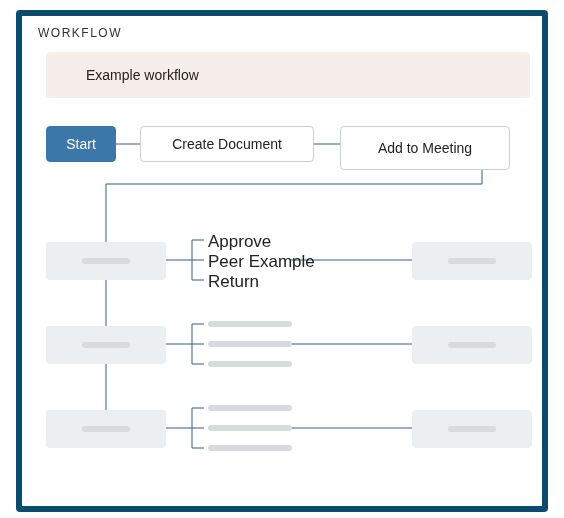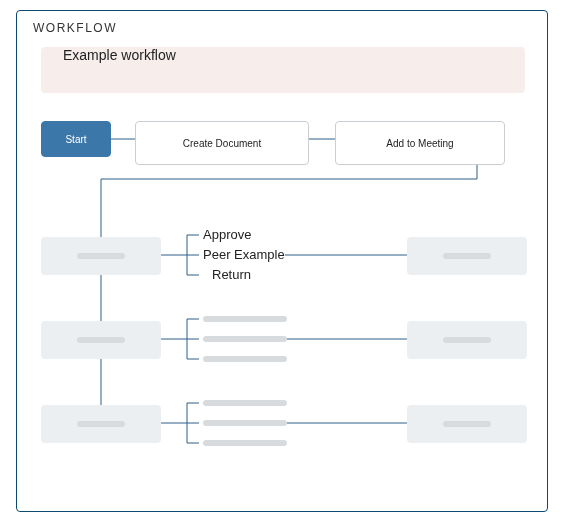--- a/index.html
+++ b/index.html
@@ -7,49 +7,50 @@
       font-family: -apple-system, BlinkMacSystemFont, "Segoe UI", Arial, sans-serif;
       background: #fff;
       width: 564px;
       height: 518px;
       position: relative;
     }
     .panel {
       position: absolute;
       left: 16px; top: 10px;
       width: 532px; height: 502px;
-      border: 1px solid #0c4a6e;
+      border: 6px solid #0c4a6e;
       border-radius: 4px;
       background: #fff;
     }
     .panel-label {
       position: absolute;
       left: 16px; top: 10px;
       font-size: 12px;
       letter-spacing: 1.5px;
       color: #333;
     }
     .title-bar {
       position: absolute;
       left: 24px; top: 36px;
       width: 484px; height: 46px;
       background: #f7eeec;
       border-radius: 4px;
       display: flex;
-      padding-left: 22px;
+      align-items: center;
+      padding-left: 40px;
       font-size: 14px;
       color: #222;
     }
     .node {
       position: absolute;
       border-radius: 4px;
       display: flex;
       align-items: center;
       justify-content: center;
-      font-size: 10px;
+      font-size: 14px;
     }
     .node-start {
       background: #3b77a8;
       color: #fff;
       border: 1px solid #3b77a8;
     }
     .node-outline {
       background: #fff;
       border: 1px solid #c9ced3;
       color: #222;
@@ -58,21 +59,21 @@
       background: #eceff2;
       border: none;
     }
     .placeholder-bar {
       width: 48px; height: 6px;
       background: #d8dbde;
       border-radius: 3px;
     }
     .option-label {
       position: absolute;
-      font-size: 13px;
+      font-size: 17px;
       color: #222;
     }
     .option-bar {
       position: absolute;
       width: 84px; height: 6px;
       background: #d8dbde;
       border-radius: 3px;
     }
     svg.connectors {
       position: absolute;
@@ -127,29 +128,29 @@
 
     <line x1="144" y1="412" x2="170" y2="412"></line>
     <line x1="170" y1="392" x2="170" y2="432"></line>
     <line x1="170" y1="392" x2="182" y2="392"></line>
     <line x1="170" y1="412" x2="182" y2="412"></line>
     <line x1="170" y1="432" x2="182" y2="432"></line>
     <line x1="270" y1="412" x2="390" y2="412"></line>
   </svg>
 
   <div class="node node-start" style="left:24px; top:110px; width:70px; height:36px;">Start</div>
-  <div class="node node-outline" style="left:118px; top:110px; width:174px; height:44px;">Create Document</div>
+  <div class="node node-outline" style="left:118px; top:110px; width:174px; height:36px;">Create Document</div>
   <div class="node node-outline" style="left:318px; top:110px; width:170px; height:44px;">Add to Meeting</div>
 
   <div class="node node-solid" style="left:24px; top:226px; width:120px; height:38px;">
     <div class="placeholder-bar"></div>
   </div>
   <div class="option-label" style="left:186px; top:216px;">Approve</div>
   <div class="option-label" style="left:186px; top:236px;">Peer Example</div>
-  <div class="option-label" style="left:186px; top:256px;margin-left:9px;">Return</div>
+  <div class="option-label" style="left:186px; top:256px;">Return</div>
   <div class="node node-solid" style="left:390px; top:226px; width:120px; height:38px;">
     <div class="placeholder-bar"></div>
   </div>
 
   <div class="node node-solid" style="left:24px; top:310px; width:120px; height:38px;">
     <div class="placeholder-bar"></div>
   </div>
   <div class="option-bar" style="left:186px; top:305px;"></div>
   <div class="option-bar" style="left:186px; top:325px;"></div>
   <div class="option-bar" style="left:186px; top:345px;"></div>

